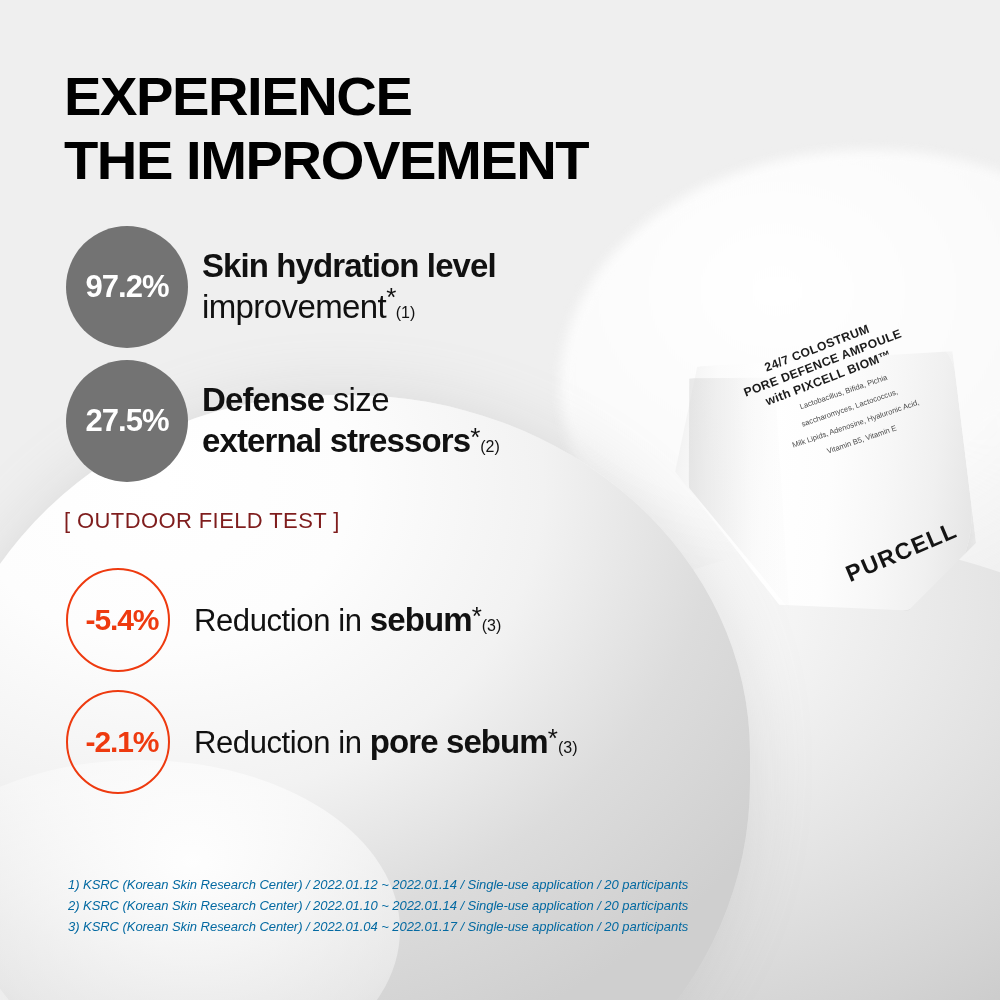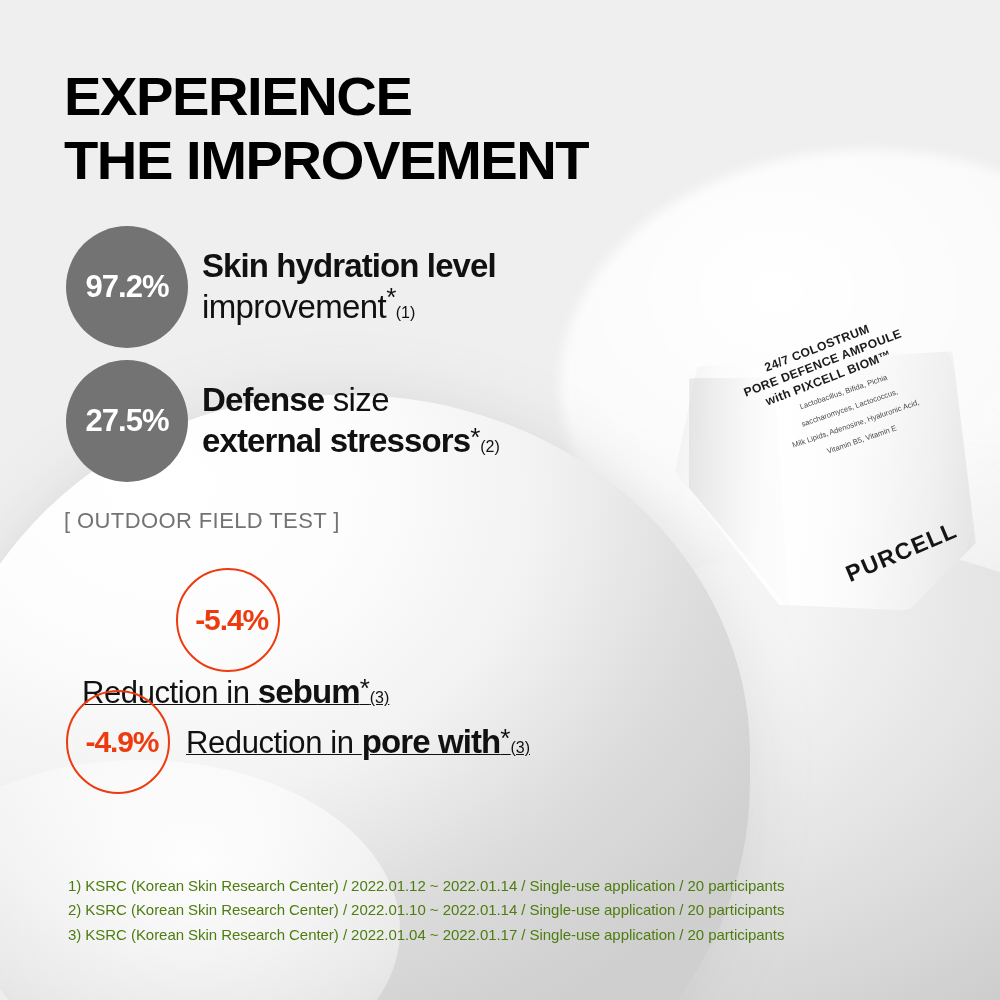--- a/index.html
+++ b/index.html
@@ -132,21 +132,21 @@
     color:#000;
     transform:scaleX(1.04);
     transform-origin:left top;
   }
   .headline .hl-line { display:block; white-space:nowrap; }
 
   
   .stat-row { position:absolute; display:flex; align-items:center; }
   .stat-row.r1 { left:66px; top:226px; }
   .stat-row.r2 { left:66px; top:360px; }
-  .stat-row.r3 { left:66px; top:568px;flex-direction:column; }
+  .stat-row.r3 { left:66px; top:568px; }
   .stat-row.r4 { left:66px; top:690px; }
 
   .badge {
     position:relative;
     width:122px; height:122px;
     border-radius:50%;
     flex:0 0 122px;
     display:flex; align-items:center; justify-content:center;
   }
   .badge.filled { background:#737373; }
@@ -168,39 +168,40 @@
 
   .stat-text { margin-left:14px; color:#111; }
   .stat-text .ln { display:block; white-space:nowrap; }
 
   .t-big   { font-size:33px; font-weight:bold; letter-spacing:-.9px; line-height:1.23; }
   .t-reg   { font-size:33px; font-weight:normal; letter-spacing:-.6px; line-height:1.23; }
   .t-light { font-size:31px; font-weight:normal; letter-spacing:-.4px; line-height:1.25; }
   .sup-star { font-size:26px; vertical-align:super; line-height:0; }
   .sup-num  { font-size:16px; font-weight:normal; vertical-align:baseline; letter-spacing:0; }
 
-  .r3 .stat-text, .r4 .stat-text { margin-left:16px;text-decoration:underline; }
+  .r3 .stat-text, .r4 .stat-text { margin-left:24px; }
 
   .section-label {
     position:absolute;
     left:64px; top:508px;
     font-size:22px;
     font-weight:normal;
     letter-spacing:.4px;
-    color:#737373;
+    color:#7f1d1d;
     white-space:nowrap;
   }
 
   .footnotes {
     position:absolute;
     left:68px; top:874px;
-    font-size:15px;
+    font-size:13px;
     line-height:1.63;
-    color:#4d7c0f;
+    color:#0369a1;
     letter-spacing:-.05px;
+    font-style:italic;
   }
   .footnotes .fn { display:block; white-space:nowrap; }
 </style>
 </head>
 <body>
 
 <div id="canvas">
 
   <div class="bg-layer">
     <div class="blob-topright"></div>
@@ -257,24 +258,24 @@
       <div class="badge outline r3-badge">
         <span class="val">-5.4%</span>
       </div>
       <div class="stat-text">
         <span class="ln"><span class="t-light">Reduction in </span><span class="t-big">sebum</span><span class="sup-star">*</span><span class="sup-num">(3)</span></span>
       </div>
     </div>
 
     <div class="stat-row r4">
       <div class="badge outline r4-badge">
-        <span class="val">-4.9%</span>
-      </div>
-      <div class="stat-text">
-        <span class="ln"><span class="t-light">Reduction in </span><span class="t-big">pore with</span><span class="sup-star">*</span><span class="sup-num">(3)</span></span>
+        <span class="val">-2.1%</span>
+      </div>
+      <div class="stat-text">
+        <span class="ln"><span class="t-light">Reduction in </span><span class="t-big">pore sebum</span><span class="sup-star">*</span><span class="sup-num">(3)</span></span>
       </div>
     </div>
 
     <div class="footnotes">
       <span class="fn">1) KSRC (Korean Skin Research Center) / 2022.01.12 ~ 2022.01.14 / Single-use application / 20 participants</span>
       <span class="fn">2) KSRC (Korean Skin Research Center) / 2022.01.10 ~ 2022.01.14 / Single-use application / 20 participants</span>
       <span class="fn">3) KSRC (Korean Skin Research Center) / 2022.01.04 ~ 2022.01.17 / Single-use application / 20 participants</span>
     </div>
 
   </div>

